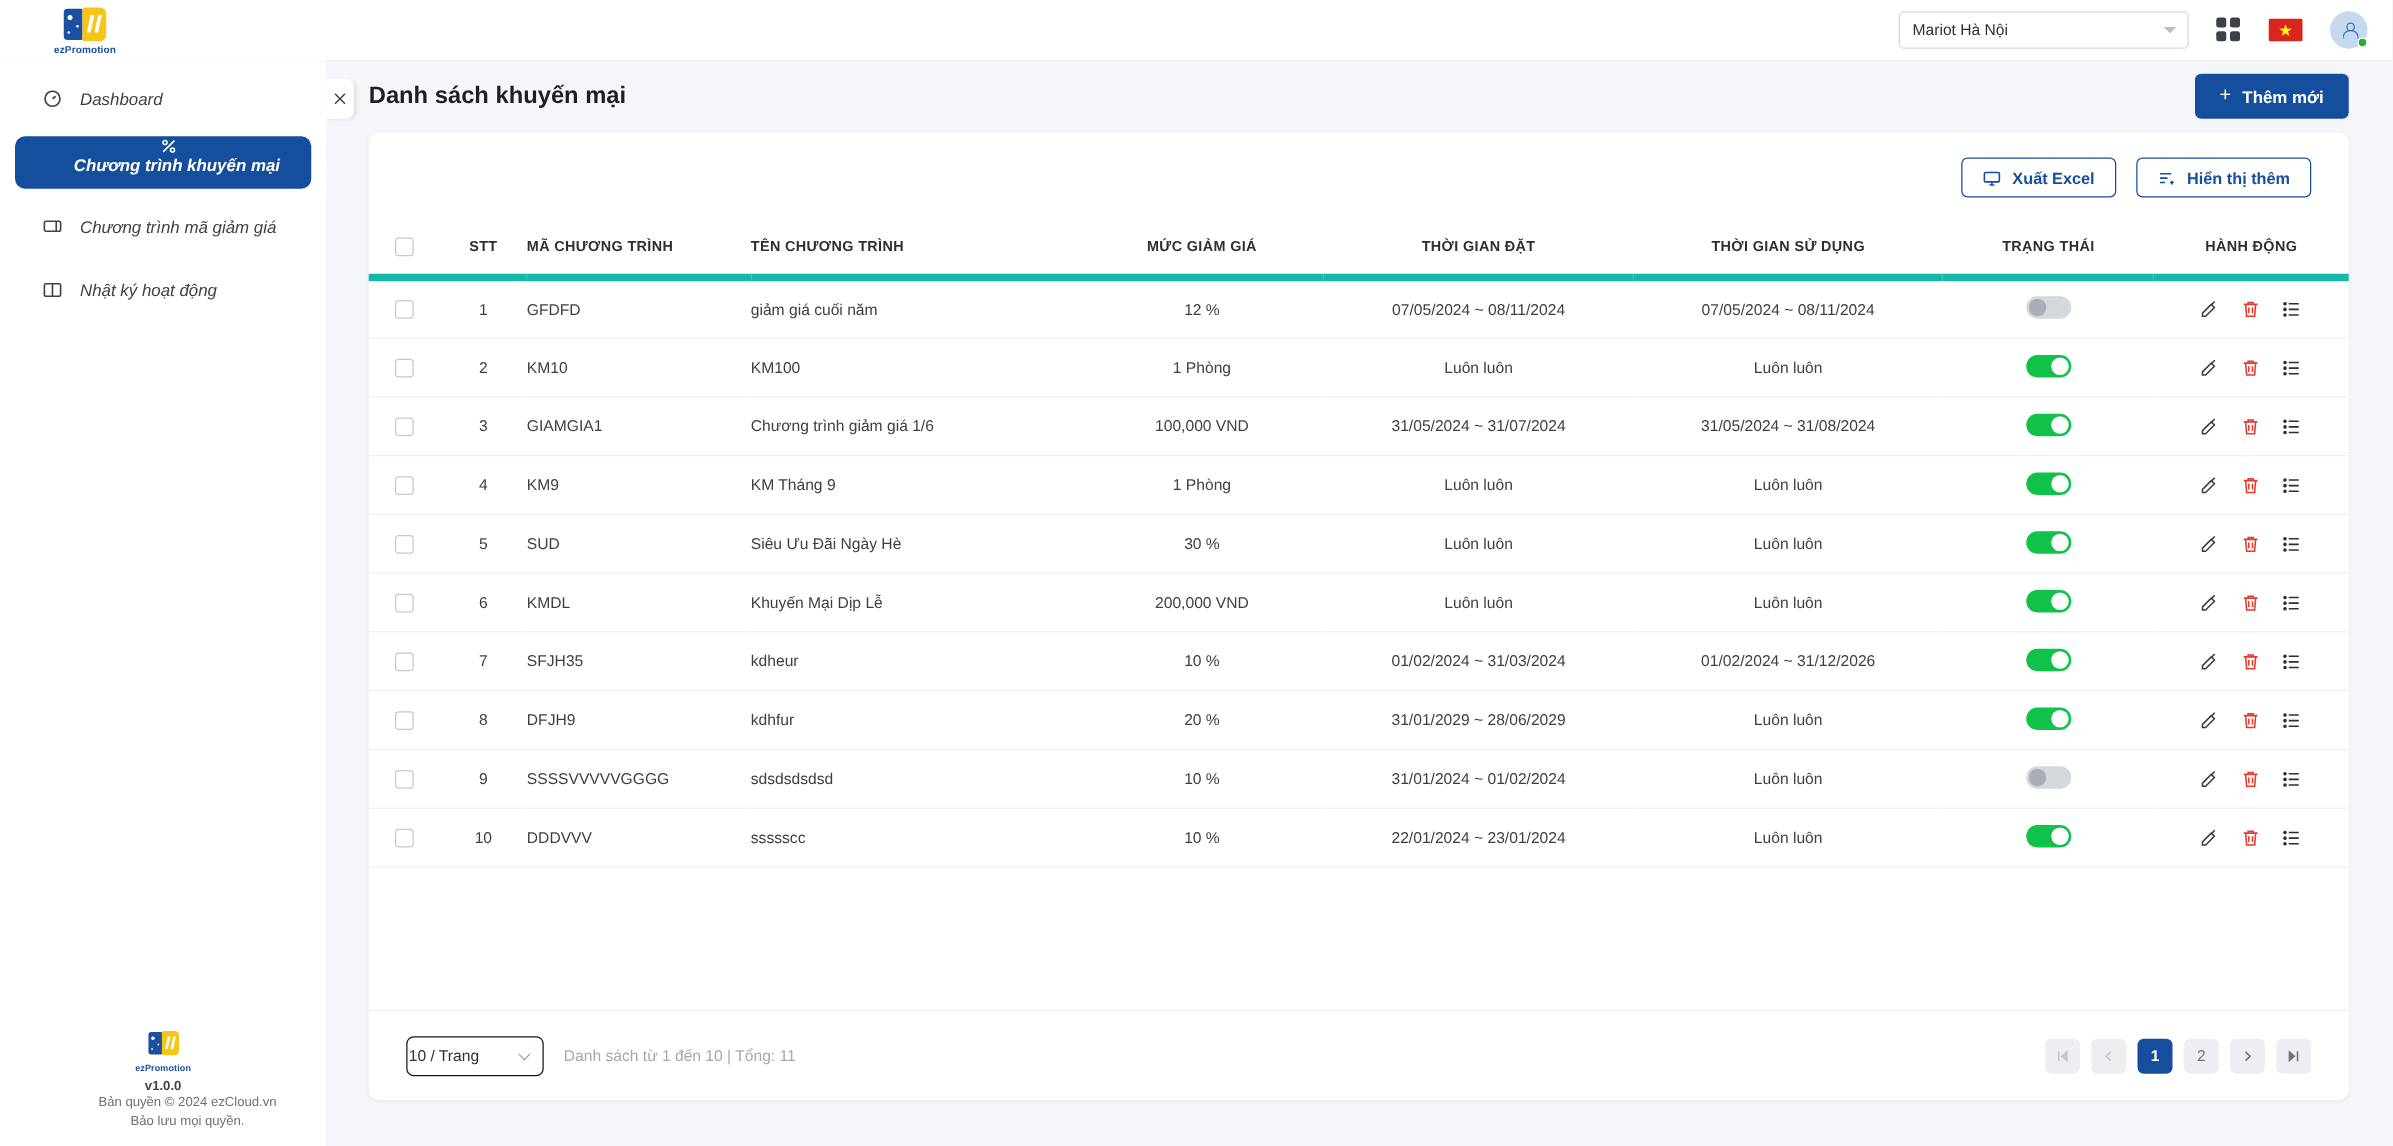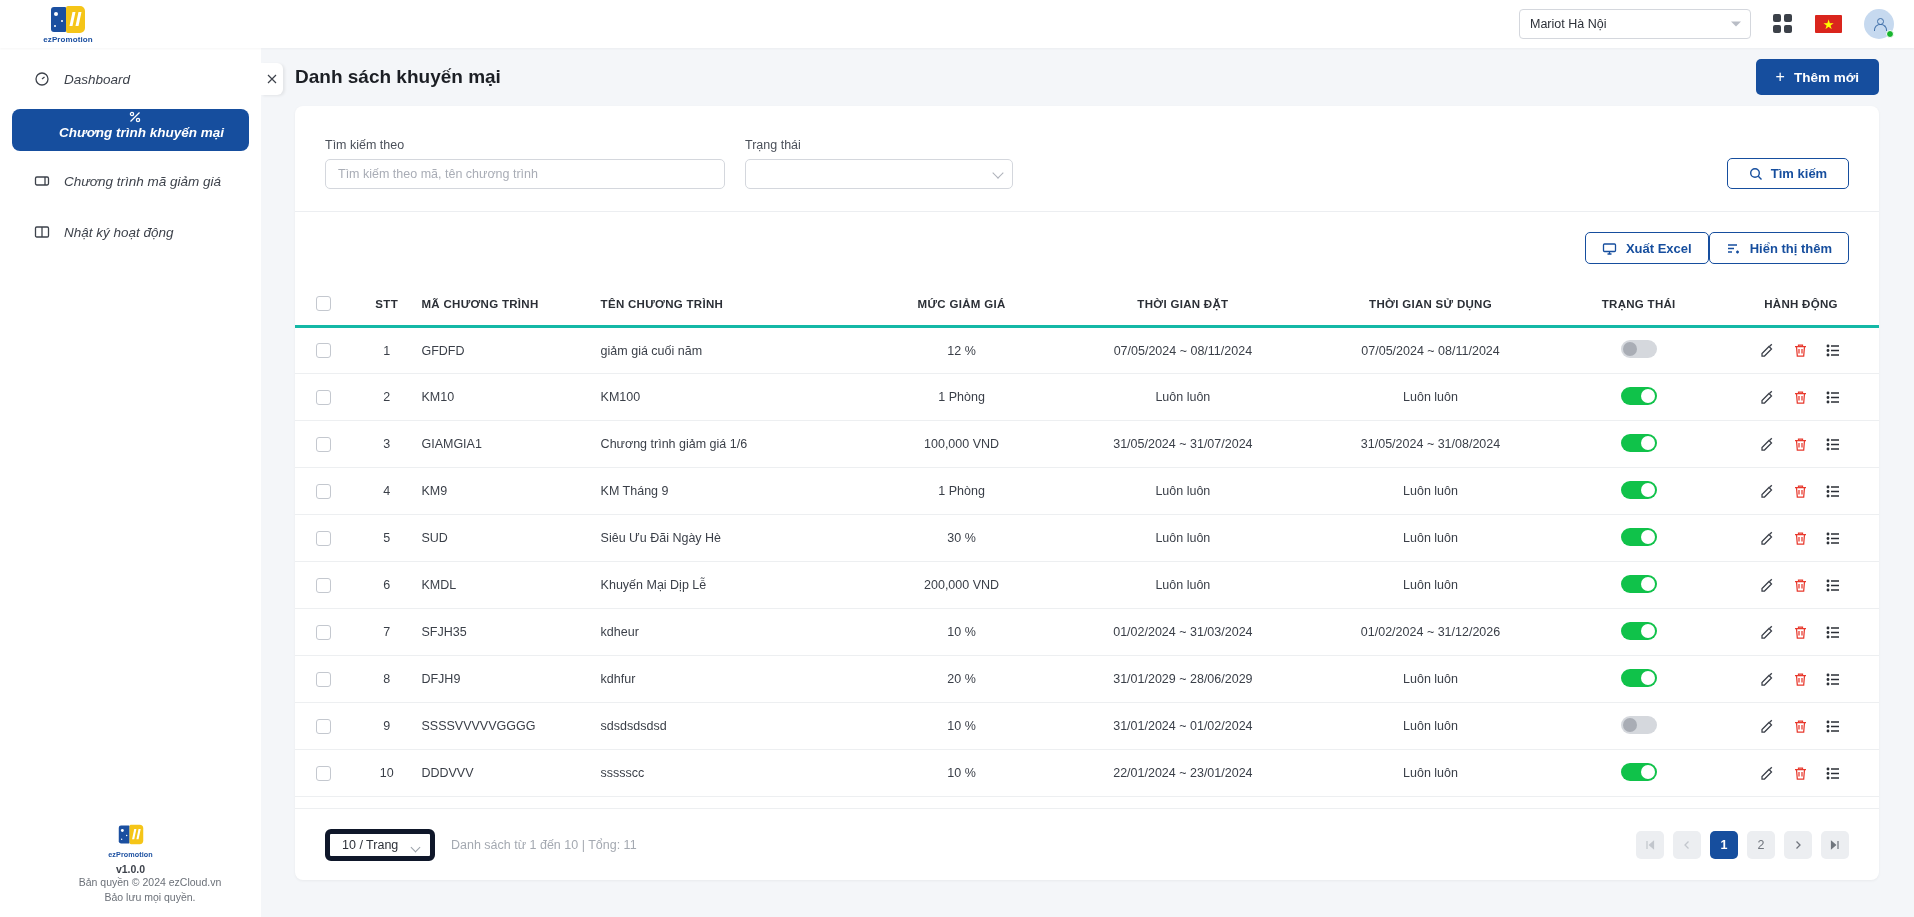--- a/index.html
+++ b/index.html
@@ -167,34 +167,34 @@
     position: absolute; right: 30px; bottom: 22px;
     width: 122px; height: 31px; border: 1px solid #164e9e; border-radius: 5px;
     background: #fff; color: #164e9e; font-size: 13px; font-weight: bold;
     display: flex; align-items: center; justify-content: center; gap: 8px;
     cursor: pointer; font-family: "Liberation Sans", sans-serif;
   }
 
   
   #tools-row {
     height: 72px; display: flex; align-items: center; justify-content: flex-end;
-    padding: 0 30px; gap: 0;
+    padding: 0 30px; gap: 16px;
   }
   .ghost-btn {
     height: 32px; padding: 0 16px; border: 1px solid #164e9e; border-radius: 5px;
     background: #fff; color: #164e9e; font-size: 13px; font-weight: bold;
     display: flex; align-items: center; gap: 9px; cursor: pointer;
     font-family: "Liberation Sans", sans-serif;
   }
 
   
   table { width: 100%; border-collapse: collapse; table-layout: fixed; }
   thead th {
     font-size: 11.5px; font-weight: bold; color: #2b2f36; letter-spacing: .3px;
-    padding: 12px 0 14px 0; border-bottom: 3px solid #14b8a6;
+    padding: 12px 0 14px 0; border-bottom: 6px solid #14b8a6;
   }
   tbody td {
     font-size: 12.5px; color: #3a3f48; text-align: center;
     padding: 12px 0; border-bottom: 1px solid #edeff1; height: 47px;
   }
   .c-check { width: 54px; }
   .c-stt   { width: 66px; }
   .c-code  { width: 170px; text-align: left !important; }
   .c-name  { width: 250px; text-align: left !important; }
   .c-disc  { width: 185px; }
@@ -224,22 +224,22 @@
   .actions span { cursor: pointer; line-height: 0; }
 
   
   #pager {
     position: absolute; left: 0; bottom: 0; width: 100%; height: 72px;
     display: flex; align-items: center; justify-content: space-between;
     padding: 0 30px; border-top: 1px solid #edeff1;
   }
   #pager-left { display: flex; align-items: center; gap: 16px; }
   #page-size {
-    width: 110px; height: 32px; border: 5px solid #0f172a; border-radius: 6px;
-    display: flex; align-items: center; padding: 0 12px; font-size: 12.5px;
+    width: 110px; height: 32px; border: 1px solid #0f172a; border-radius: 6px;
+    display: flex; align-items: center; padding: 0 1px; font-size: 12.5px;
     color: #2c3038; position: relative; background: #fff; cursor: pointer;
   }
   #page-size .chev {
     position: absolute; right: 11px; top: 10px; width: 7px; height: 7px;
     border-right: 1.4px solid #9aa0a8; border-bottom: 1.4px solid #9aa0a8;
     transform: rotate(45deg);
   }
   #range-text { font-size: 12.5px; color: #a4a9b1; }
   #pager-right { display: flex; align-items: center; gap: 9px; }
   .pg {
@@ -354,41 +354,20 @@
   <div id="page-head">
     <div id="page-title">Danh sách khuyến mại</div>
     <button id="add-btn">
       <span class="plus">+</span>
       <span>Thêm mới</span>
     </button>
   </div>
 
   <div id="card">
 
-    <div id="filter-row">
-      <div class="field">
-        <label>Tìm kiếm theo</label>
-        <input id="search-input" type="text" placeholder="Tìm kiếm theo mã, tên chương trình" style="">
-      </div>
-
-      <div class="field" id="field-status">
-        <label>Trạng thái</label>
-        <div id="status-select">
-          <span class="chev"></span>
-        </div>
-      </div>
-
-      <button id="search-btn">
-        <svg width="14" height="14" viewBox="0 0 14 14" fill="none" stroke="#164e9e" stroke-width="1.4">
-          <circle cx="6" cy="6" r="4.3"></circle>
-            <path d="M9.3 9.3L12.5 12.5"></path>
-        </svg>
-        <span>Tìm kiếm</span>
-      </button>
-    </div>
 
     <div id="tools-row">
       <button class="ghost-btn">
         <svg width="15" height="15" viewBox="0 0 15 15" fill="none" stroke="#164e9e" stroke-width="1.3">
           <rect x="1.5" y="3" width="12" height="7.5" rx="1"></rect>
             <path d="M5.5 13h4M7.5 10.5V13"></path>
         </svg>
         <span>Xuất Excel</span>
       </button>
       <button class="ghost-btn">

